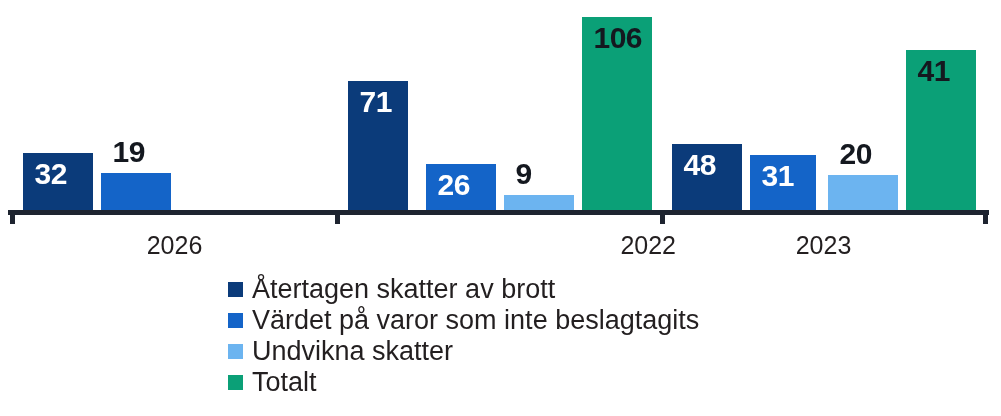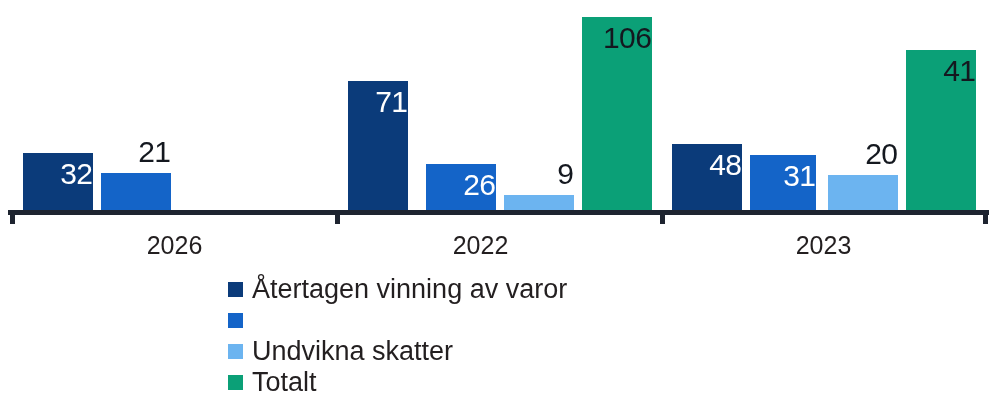--- a/index.html
+++ b/index.html
@@ -4,23 +4,23 @@
 <style>
   html,body{margin:0;padding:0;background:#ffffff;}
   body{width:1001px;height:416px;overflow:hidden;font-family:"Liberation Sans",sans-serif;}
   #chart-root{position:relative;width:1001px;height:416px;background:#ffffff;}
 
   
   #plot-area{position:absolute;left:0;top:0;width:1001px;height:216px;}
 
   .bar{position:absolute;bottom:0;}
   .bar-value{
-    position:absolute;left:0;width:100%;
-    text-align:right;
-    font-weight:normal;
+    position:absolute;left:12px;width:100%;
+    text-align:left;
+    font-weight:bold;
     font-size:30px;
     line-height:1;
     letter-spacing:-0.5px;
   }
   .bar-value.inside{top:6px;}
   .bar-value.above{top:-36px;}
   .bar-value.light{color:#ffffff;}
   .bar-value.dark{color:#14181f;}
 
   
@@ -46,21 +46,21 @@
 </head>
 <body>
 
 <div id="chart-root">
 
   <div id="plot-area">
       <div class="bar" style="left: 22.5px; width: 70px; height: 58.88px; bottom: 4px; background: rgb(11, 59, 122);">
         <div class="bar-value inside light">32</div>
       </div>
       <div class="bar" style="left: 100.5px; width: 70px; height: 38.64px; bottom: 4px; background: rgb(20, 100, 200);">
-        <div class="bar-value above light dark">21</div>
+        <div class="bar-value above light dark">19</div>
       </div>
       <div class="bar" style="left: 347.5px; width: 60px; height: 130.64px; bottom: 4px; background: rgb(11, 59, 122);">
         <div class="bar-value inside light">71</div>
       </div>
       <div class="bar" style="left: 425.5px; width: 70px; height: 47.84px; bottom: 4px; background: rgb(20, 100, 200);">
         <div class="bar-value inside light">26</div>
       </div>
       <div class="bar" style="left: 503.5px; width: 70px; height: 16.56px; bottom: 4px; background: rgb(108, 180, 240);">
         <div class="bar-value above dark">9</div>
       </div>
@@ -84,31 +84,32 @@
   <div id="axis"></div>
   <div id="ticks">
       <div class="axis-tick" style="left: 10px; background: rgb(30, 36, 48);"></div>
       <div class="axis-tick" style="left: 335px; background: rgb(30, 36, 48);"></div>
       <div class="axis-tick" style="left: 660px; background: rgb(30, 36, 48);"></div>
       <div class="axis-tick" style="left: 983px; background: rgb(30, 36, 48);"></div>
     </div>
 
   <div id="cat-labels">
       <div class="cat-label" style="left: 12px; width: 325px;">2026</div>
-      <div class="cat-label" style="left: 318px; width: 325px;">2022</div>
+      <div class="cat-label" style="left: 351px; width: 325px; text-align: right;">2022</div>
       <div class="cat-label" style="left: 662px; width: 323px;">2023</div>
     </div>
 
   <div id="legend">
       <div class="legend-row">
         <span class="legend-swatch" style="background: rgb(11, 59, 122);"></span>
-        <span class="legend-label">Återtagen vinning av varor</span>
+        <span class="legend-label">Återtagen skatter av brott</span>
       </div>
       <div class="legend-row">
         <span class="legend-swatch" style="background: rgb(20, 100, 200);"></span>
+        <span class="legend-label">Värdet på varor som inte beslagtagits</span>
       </div>
       <div class="legend-row">
         <span class="legend-swatch" style="background: rgb(108, 180, 240);"></span>
         <span class="legend-label">Undvikna skatter</span>
       </div>
       <div class="legend-row">
         <span class="legend-swatch" style="background: rgb(11, 160, 119);"></span>
         <span class="legend-label">Totalt</span>
       </div>
     </div>

